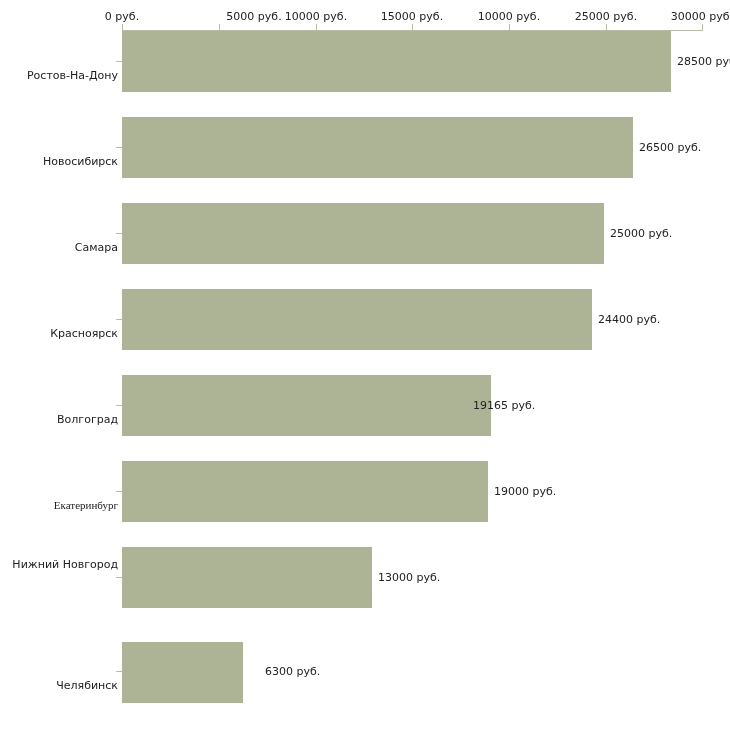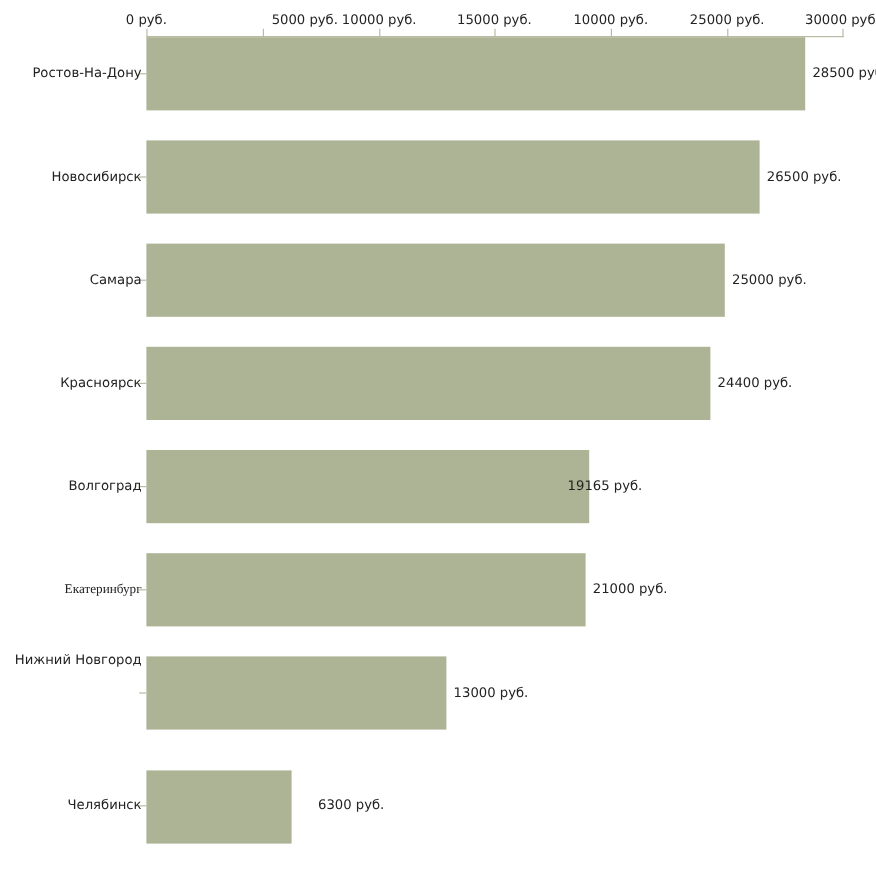--- a/index.html
+++ b/index.html
@@ -56,20 +56,21 @@
   }
 
   .y-tick-label {
     position: absolute;
     right: 612px;
     font-size: 11px;
     color: #222222;
     white-space: nowrap;
     text-align: right;
     transform: translateY(-50%);
+    margin-top: 14px;
   }
 
   .bar {
     position: absolute;
     left: 122px;
     background: #adb395;
   }
 
   .bar-value-label {
     position: absolute;
@@ -123,21 +124,21 @@
   <div class="bar-value-label" style="left:598px; top:319px;">24400 руб.</div>
 
   <div class="bar" style="top:375px; height:61px; width:369px;"></div>
   <div class="y-tick" style="top:405px;"></div>
   <div class="y-tick-label" style="top:405px;">Волгоград</div>
   <div class="bar-value-label" style="left:473px; top:405px;">19165 руб.</div>
 
   <div class="bar" style="top:461px; height:61px; width:366px;"></div>
   <div class="y-tick" style="top:491px;"></div>
   <div class="y-tick-label" style="top:491px;font-family:Liberation Serif, serif;">Екатеринбург</div>
-  <div class="bar-value-label" style="left:494px; top:491px;">21000 руб.</div>
+  <div class="bar-value-label" style="left:494px; top:491px;">19000 руб.</div>
 
   <div class="bar" style="top:547px; height:61px; width:250px;"></div>
   <div class="y-tick" style="top:577px;"></div>
   <div class="y-tick-label" style="top:550px;">Нижний Новгород</div>
   <div class="bar-value-label" style="left:378px; top:577px;">13000 руб.</div>
 
   <div class="bar" style="top:642px; height:61px; width:121px;"></div>
   <div class="y-tick" style="top:671px;"></div>
   <div class="y-tick-label" style="top:671px;">Челябинск</div>
   <div class="bar-value-label" style="left:265px; top:671px;">6300 руб.</div>

